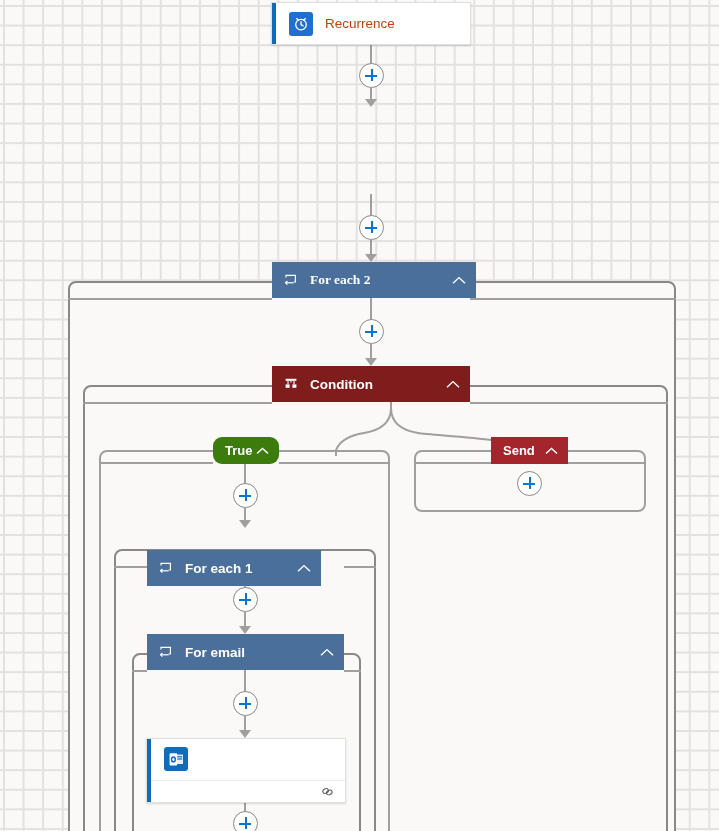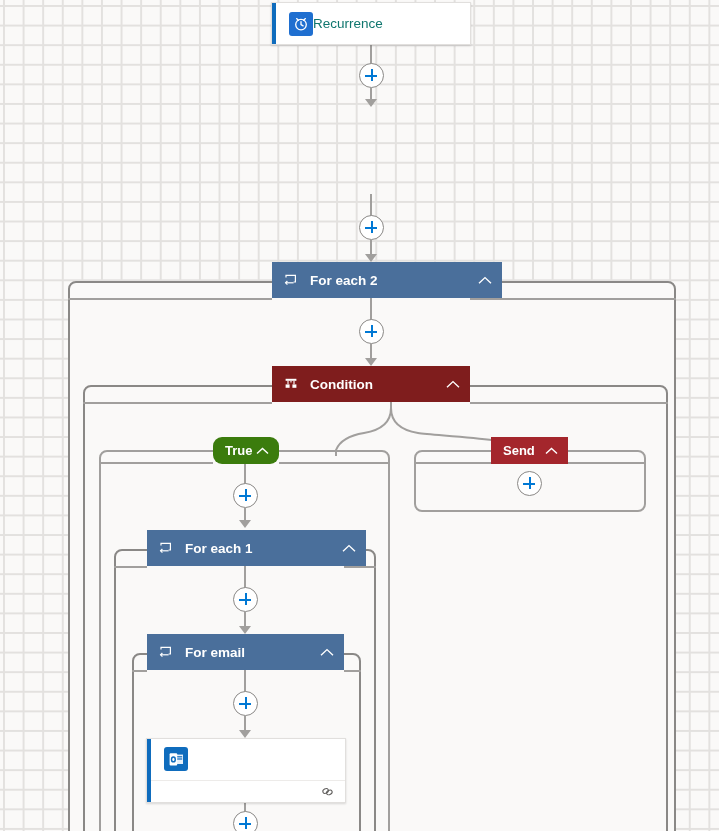--- a/index.html
+++ b/index.html
@@ -66,22 +66,22 @@
   }
   .card .accent{
     position:absolute;left:0;top:0;bottom:0;width:4px;
   }
   .card-head{
     display:flex;align-items:flex-start;
     padding:11px 12px 11px 17px;
     min-height:22px;
   }
   .card-title{
-    font-size:13.5px;color:#0f766e;line-height:20px;
-    padding-left:0;padding-top:2px;
+    font-size:13.5px;color:#c2410c;line-height:20px;
+    padding-left:12px;padding-top:2px;
     font-weight:400;
   }
   .card-foot{
     border-top:1px solid #edebe9;
     height:25px;display:flex;align-items:center;justify-content:flex-end;
     padding-right:10px;
   }
 
   
   .appicon{width:24px;height:24px;border-radius:3px;flex:0 0 24px;
@@ -181,21 +181,21 @@
           <circle cx="8" cy="8.6" r="5.3" fill="none" stroke="#ffffff" stroke-width="1.3"></circle>
           <path d="M8 5.6 L8 8.6 L10.1 9.9" fill="none" stroke="#ffffff" stroke-width="1.3" stroke-linecap="round"></path>
           <path d="M3.6 2.6 L5.4 4.2 M12.4 2.6 L10.6 4.2" stroke="#ffffff" stroke-width="1.3" stroke-linecap="round"></path>
         </svg>
       </span>
       <span class="card-title">Recurrence</span>
     </div>
   </div>
 
 
-  <div class="scope-head sh-foreach" style="left:272px;top:262px;width:230px;">
+  <div class="scope-head sh-foreach" style="left:272px;top:262px;width:204px;font-family:Liberation Serif, serif;">
     <span class="loop-ic">
       <svg width="14" height="14" viewBox="0 0 14 14">
         <path d="M2 4.4 L2 2.4 L11.4 2.4 L11.4 9 L9.6 9" fill="none" stroke="#ffffff" stroke-width="1.2"></path>
         <path d="M3.4 11.6 L1.6 9.8 L3.4 8" fill="none" stroke="#ffffff" stroke-width="1.2"></path>
         <path d="M1.6 9.8 L9.6 9.8" fill="none" stroke="#ffffff" stroke-width="1.2"></path>
       </svg>
     </span>
     <span class="lbl">For each 2</span>
     <span class="chev">
       <svg width="14" height="9" viewBox="0 0 14 9">
@@ -232,21 +232,21 @@
 
   <div class="scope-head sh-false" style="left:491px;top:437px;width:77px;">
     <span class="lbl">Send</span>
     <span class="chev" style="margin-left:4px;">
       <svg width="13" height="8" viewBox="0 0 13 8">
         <path d="M1 6.4 L6.5 1.4 L12 6.4" fill="none" stroke="#ffffff" stroke-width="1.4"></path>
       </svg>
     </span>
   </div>
 
-  <div class="scope-head sh-foreach" style="left:147px;top:530px;width:219px;">
+  <div class="scope-head sh-foreach" style="left:147px;top:550px;width:174px;">
     <span class="loop-ic">
       <svg width="14" height="14" viewBox="0 0 14 14">
         <path d="M2 4.4 L2 2.4 L11.4 2.4 L11.4 9 L9.6 9" fill="none" stroke="#ffffff" stroke-width="1.2"></path>
         <path d="M3.4 11.6 L1.6 9.8 L3.4 8" fill="none" stroke="#ffffff" stroke-width="1.2"></path>
         <path d="M1.6 9.8 L9.6 9.8" fill="none" stroke="#ffffff" stroke-width="1.2"></path>
       </svg>
     </span>
     <span class="lbl">For each 1</span>
     <span class="chev">
       <svg width="14" height="9" viewBox="0 0 14 9">

